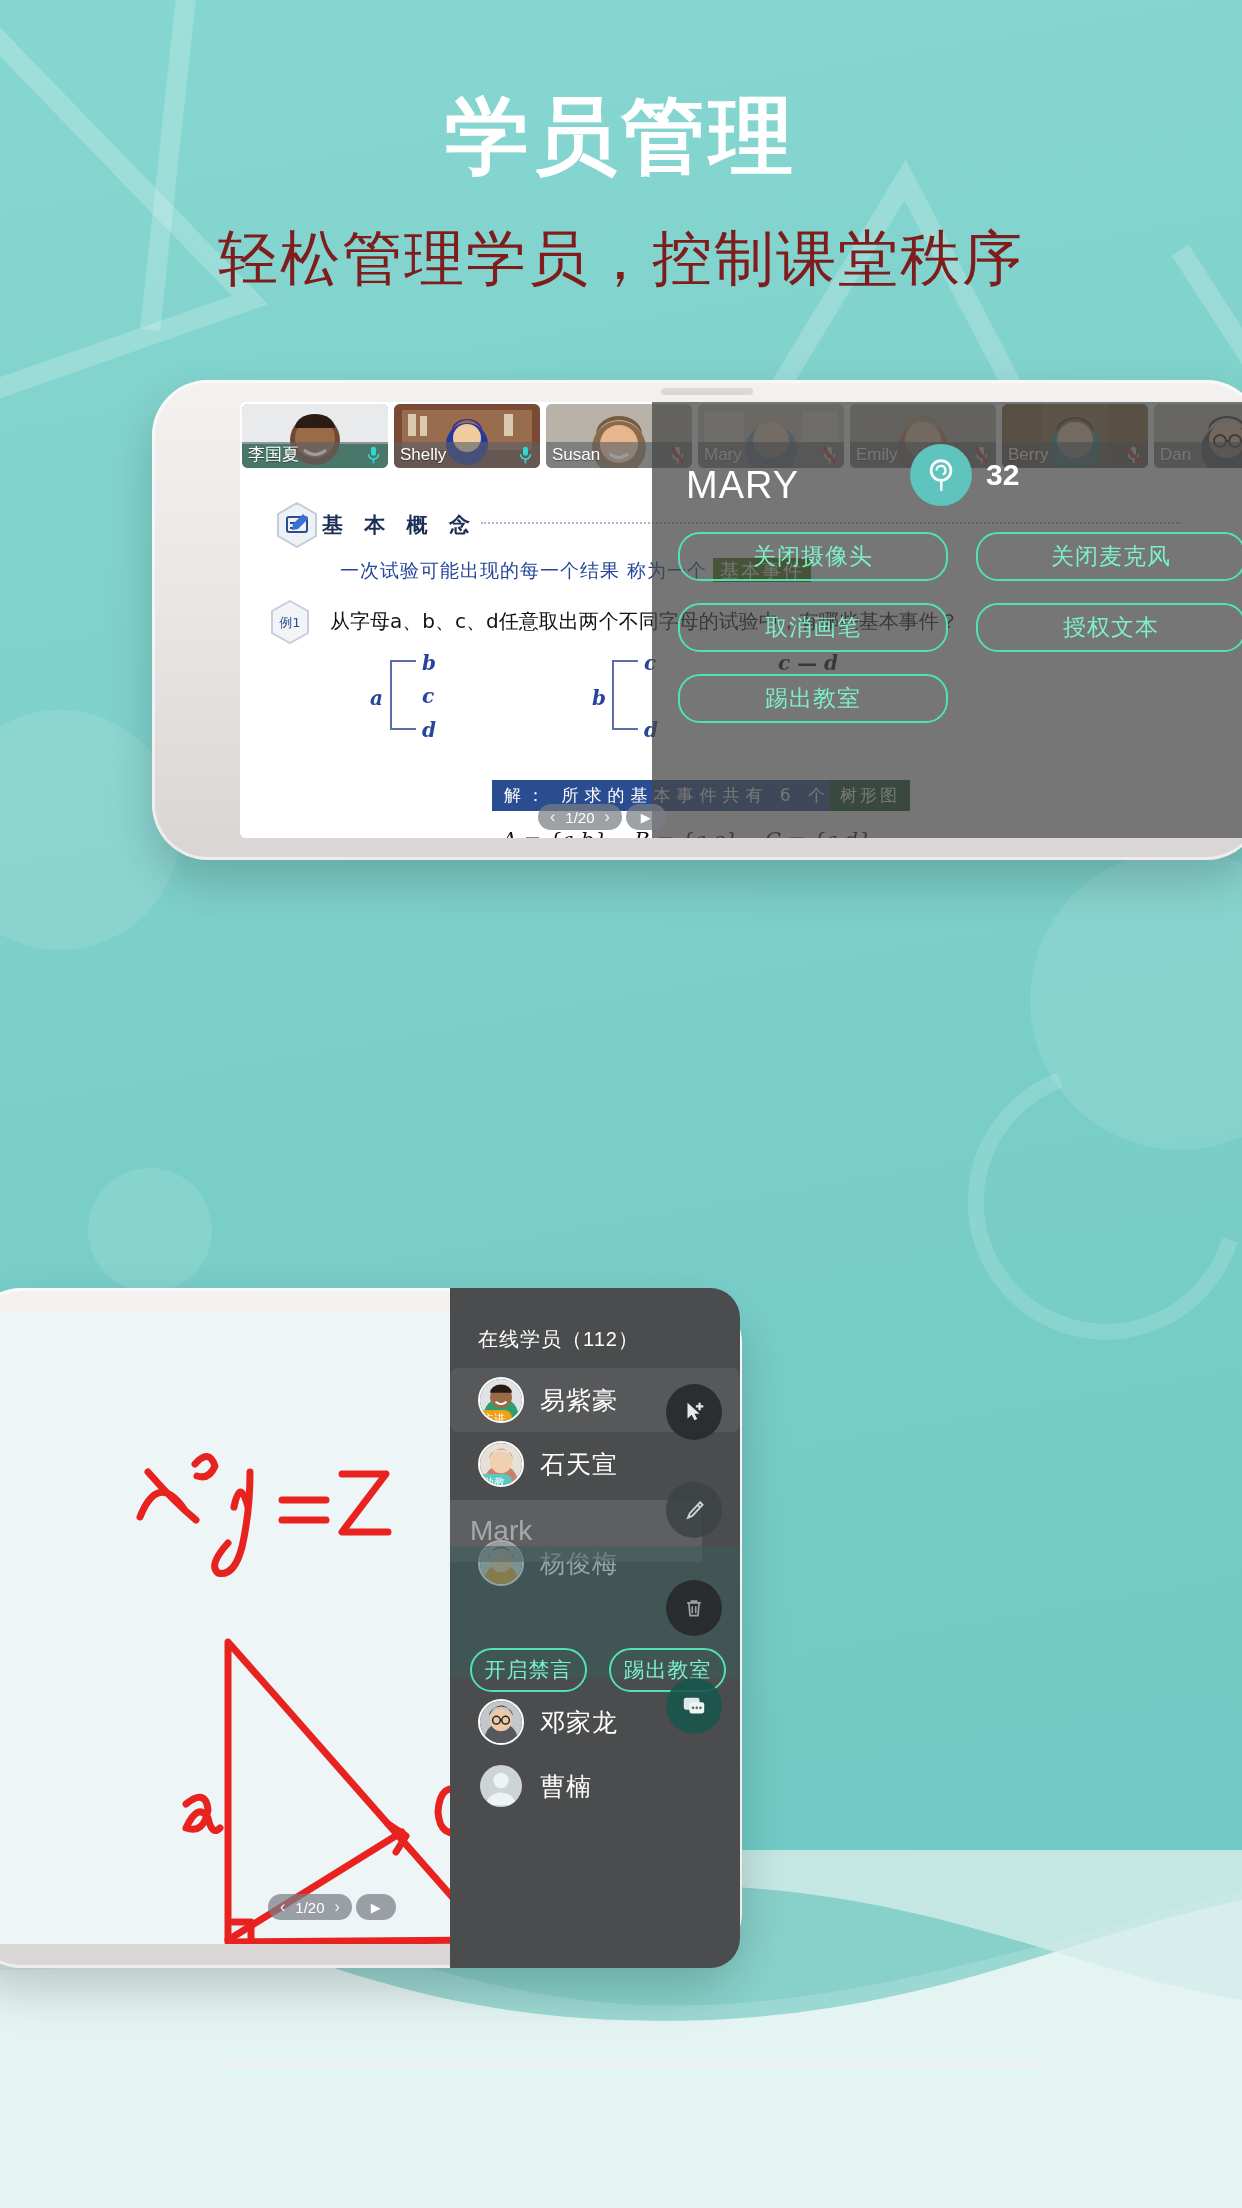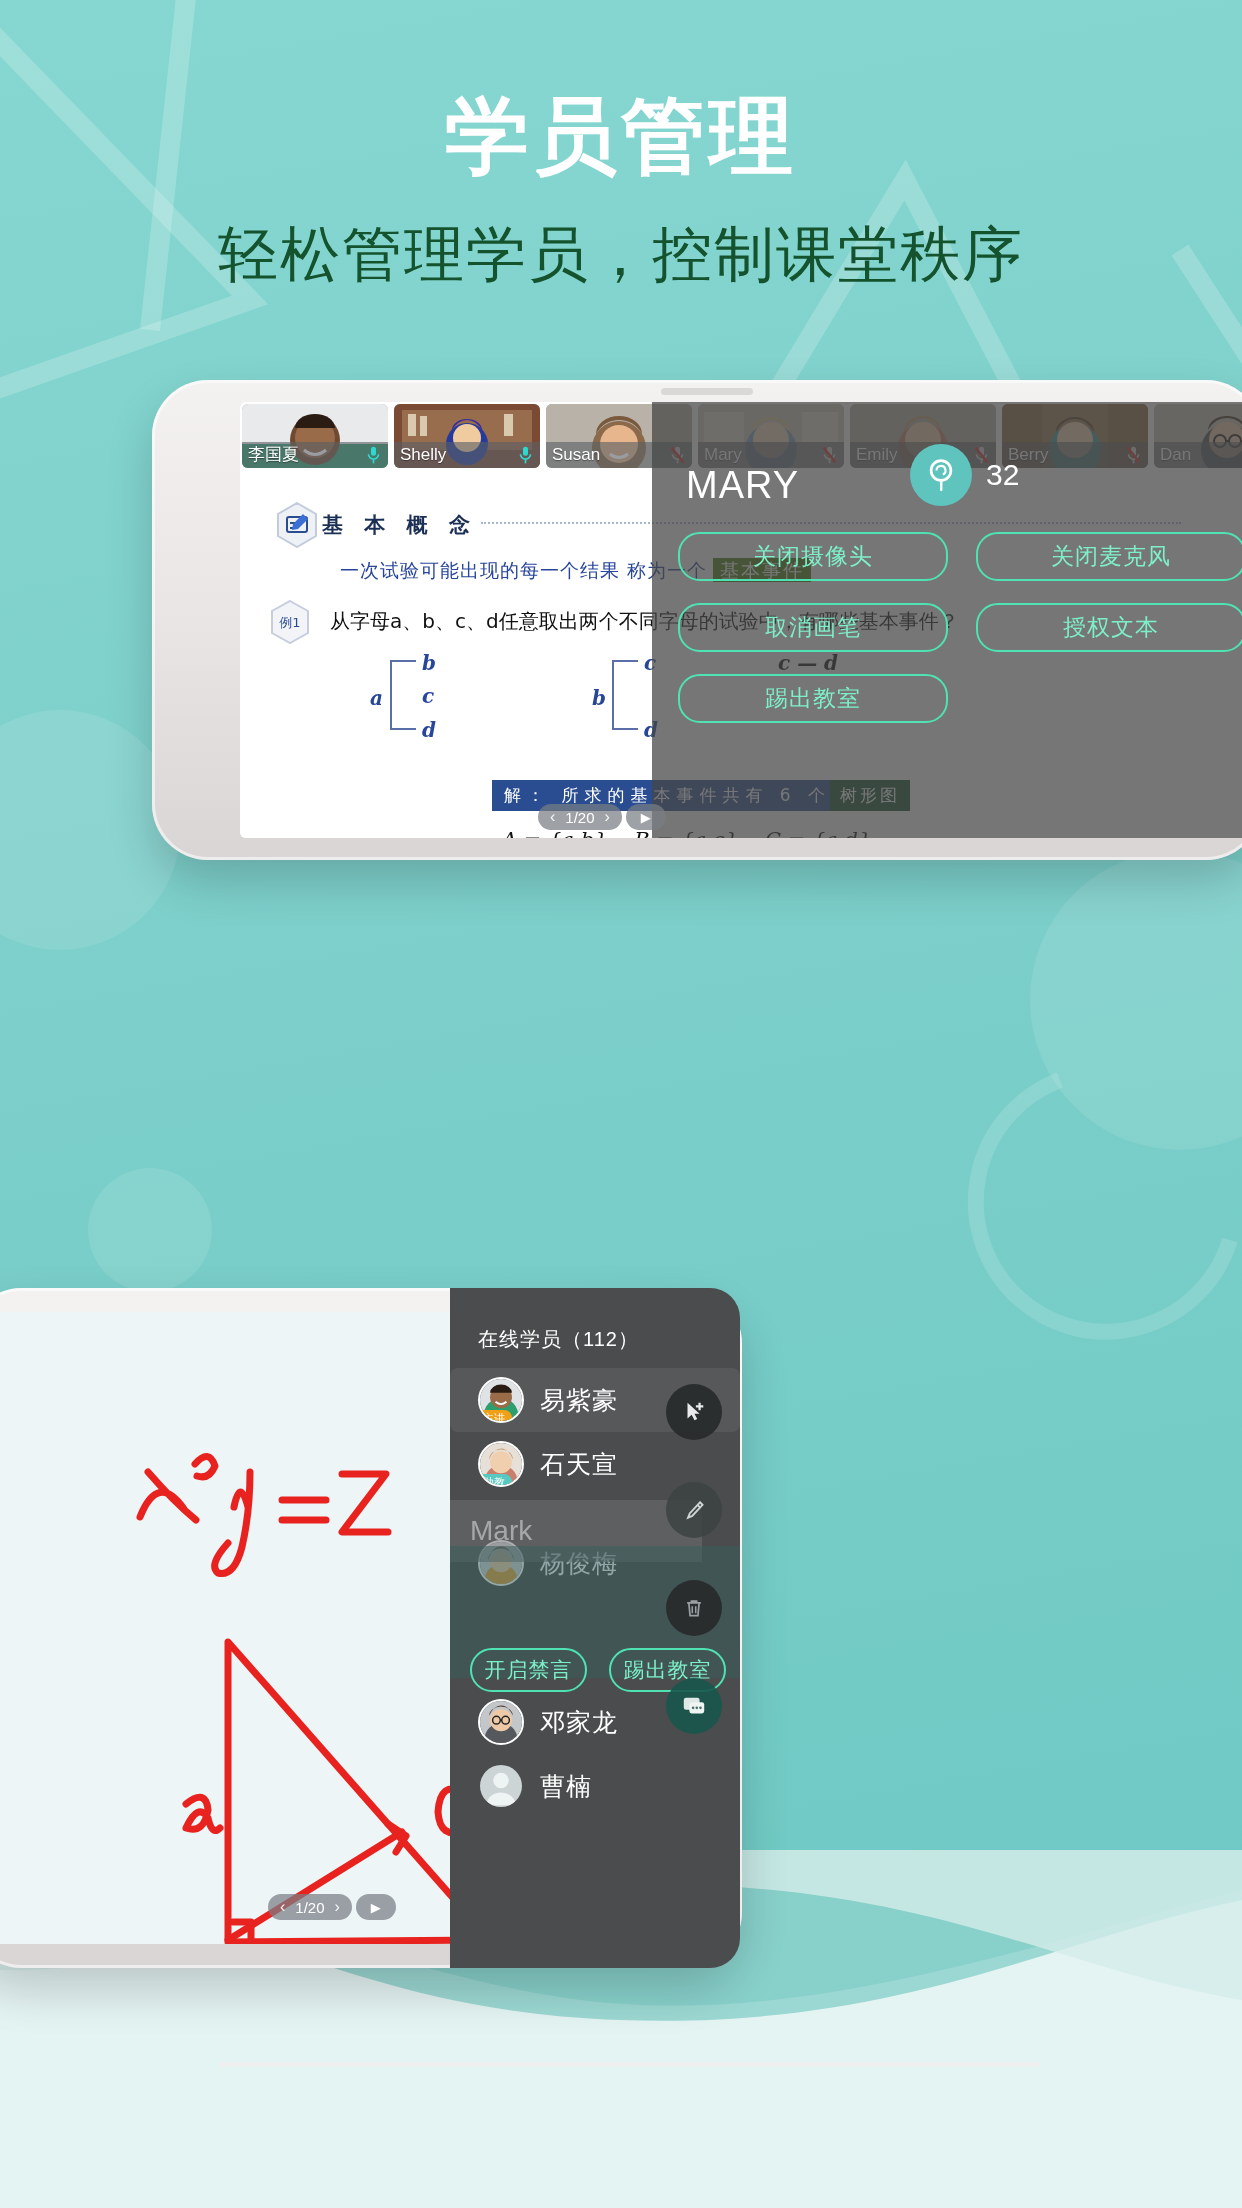--- a/index.html
+++ b/index.html
@@ -20,23 +20,22 @@
 
   
   #header { position:absolute; left:0; top:0; width:1242px; text-align:center; z-index:5; }
   #page-title {
     margin-top:88px;
     font-size:84px; line-height:96px; color:#ffffff; font-weight:700;
     letter-spacing:4px;
   }
   #page-subtitle {
     margin-top:40px;
-    font-size:60px; line-height:70px; color:#14532d; font-weight:400;
+    font-size:60px; line-height:70px; color:#7f1d1d; font-weight:400;
     letter-spacing:2px;
-    font-family:Liberation Mono, monospace;
   }
 
   
   #phone1 {
     position:absolute; left:152px; top:380px; width:1110px; height:480px;
     z-index:6;
   }
   .ph-body {
     position:absolute; inset:0;
     background:linear-gradient(180deg,#f4f2f1 0%,#e8e5e4 50%,#d9d5d4 100%);
@@ -127,21 +126,21 @@
   }
 
   
   .overlay-dark {
     position:absolute; top:0; bottom:0; background:rgba(70,70,70,.74);
   }
   #phone1 .overlay-dark { left:412px; right:0; }
   .mary-label {
     position:absolute; left:34px; top:62px; color:#fff; font-size:38px; letter-spacing:1px;
   }
-  .lolli-wrap { position:absolute; left:258px; top:42px; display:flex; align-items:center; gap:14px; }
+  .lolli-wrap { position:absolute; left:258px; top:42px; display:flex; align-items:center; gap:14px;font-weight:bold; }
   .lolli {
     width:62px; height:62px; border-radius:50%; background:#5ec4bd;
     display:flex; align-items:center; justify-content:center;
   }
   .lolli-num { color:#fff; font-size:30px; }
   .btn-grid {
     position:absolute; left:26px; top:130px; right:22px;
     display:grid; grid-template-columns:1fr 1fr; gap:22px 28px;
   }
   .ghost-btn {

